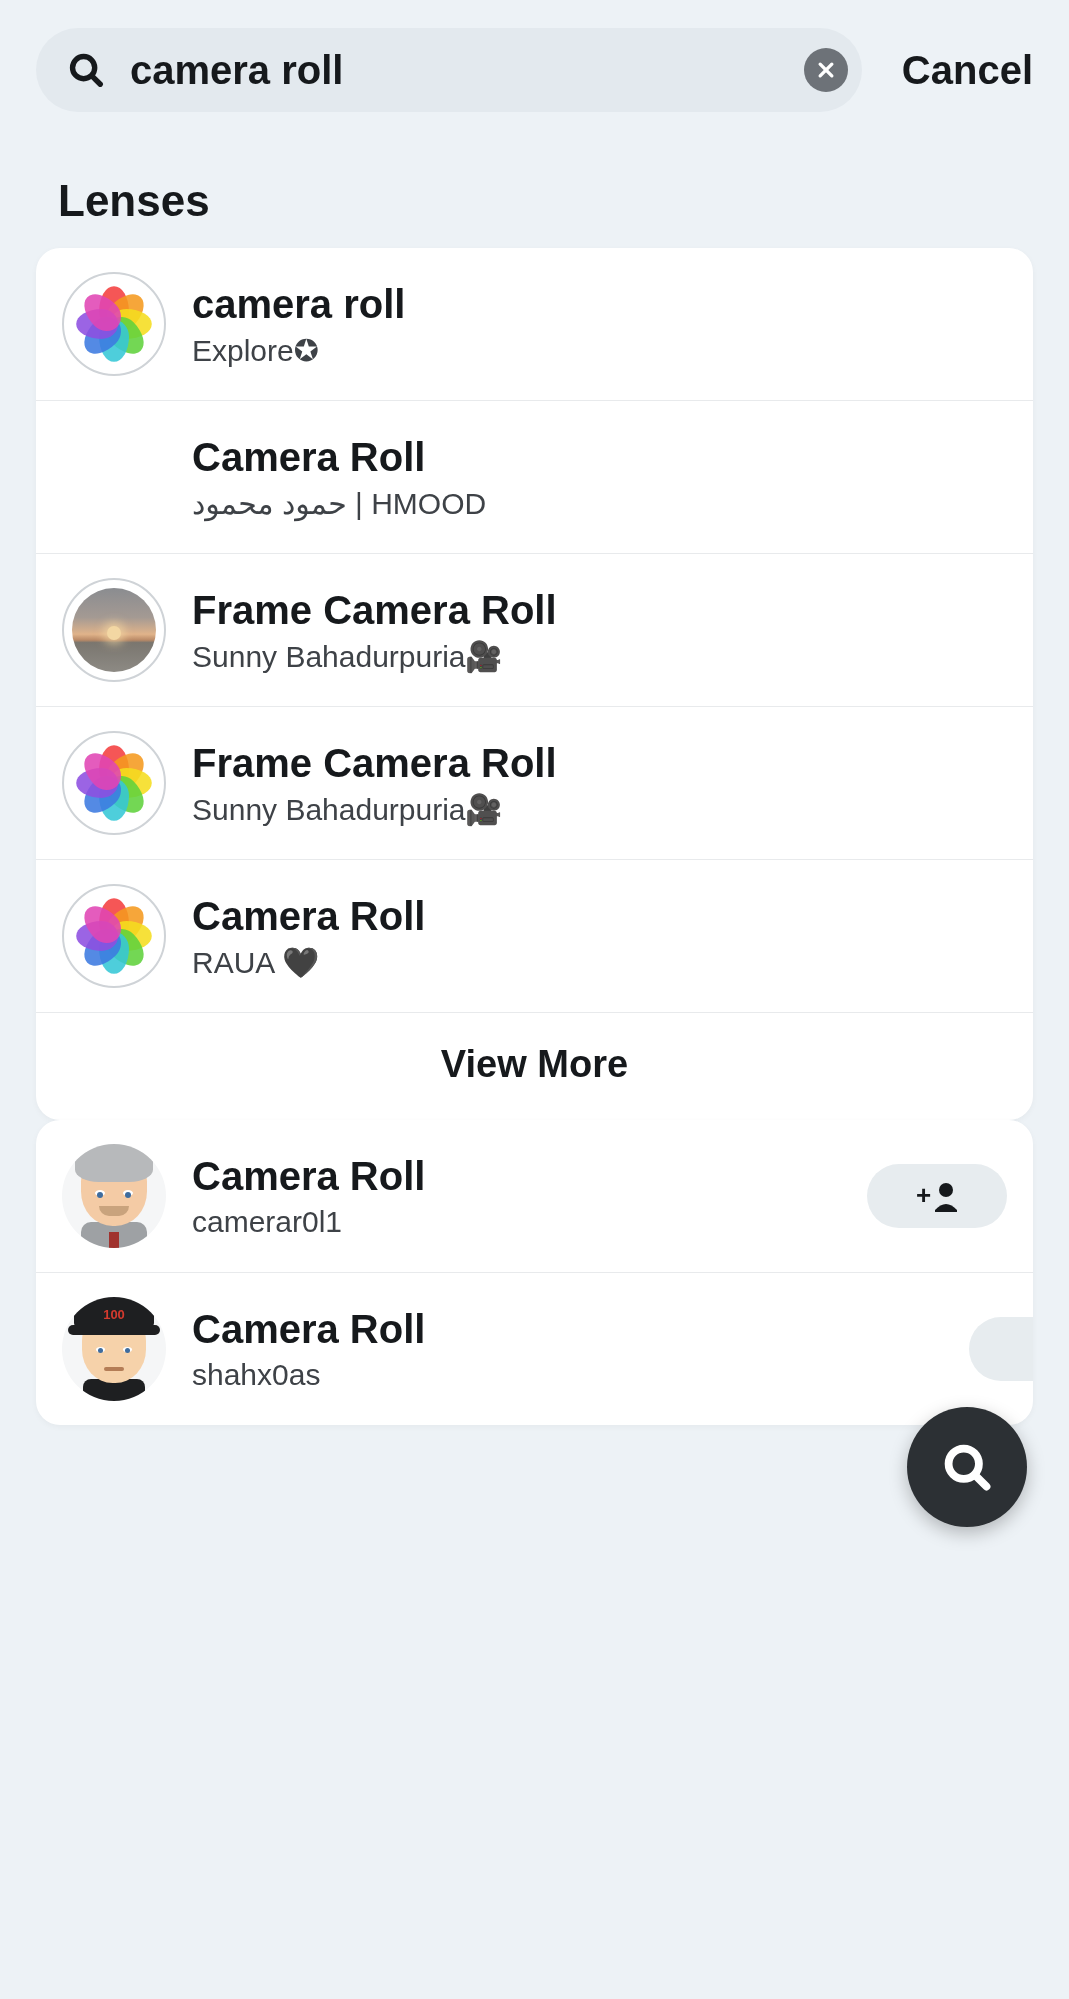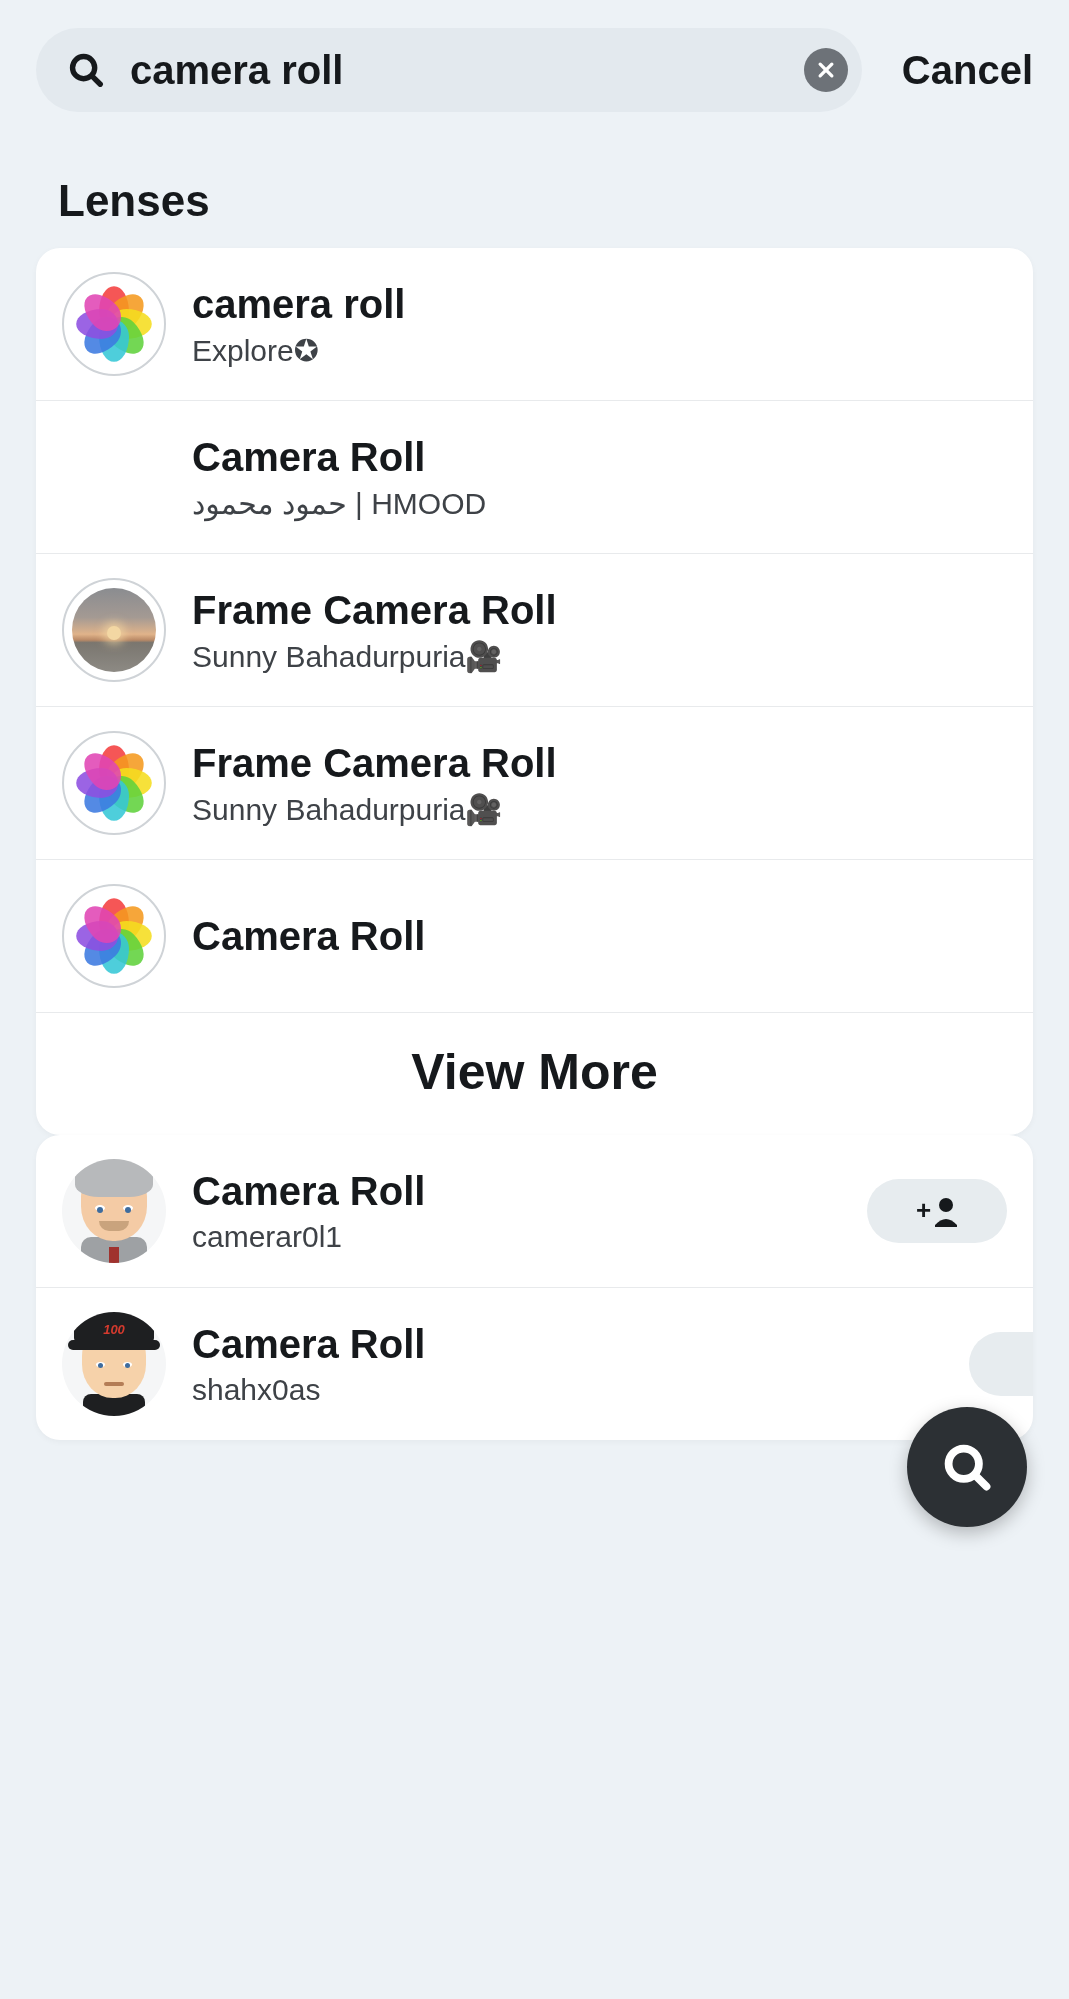--- a/index.html
+++ b/index.html
@@ -114,21 +114,21 @@
   }
   .row-sub {
     font-size: 30px;
     color: #3e4247;
     margin-top: 6px;
   }
 
   .view-more {
     text-align: center;
     padding: 30px 0 34px;
-    font-size: 50px;
+    font-size: 38px;
     font-weight: 700;
     color: #16191c;
   }
 
   .add-pill {
     background: #e7ecef;
     border-radius: 40px;
     width: 140px;
     height: 64px;
     display: flex; align-items: center; justify-content: center;
@@ -221,21 +221,20 @@
     background: #f5f6f7;
     display: flex; align-items: flex-end; justify-content: center;
     overflow: hidden;
   }
   .cap-head {
     width: 64px; height: 70px;
     background: #f6d2aa;
     border-radius: 40% 40% 48% 48%;
     position: relative;
     margin-bottom: 6px;
-    font-style: italic;
   }
   .cap-hat {
     position: absolute;
     top: -22px; left: -8px; right: -8px;
     height: 40px;
     background: #1e1f21;
     border-radius: 50% 50% 20% 20%;
   }
   .cap-brim {
     position: absolute;
@@ -370,20 +369,21 @@
           <div class="petal" style="background:#60d13c;transform:translate(-50%,-90%) rotate(135deg)"></div>
           <div class="petal" style="background:#35c7d6;transform:translate(-50%,-90%) rotate(180deg)"></div>
           <div class="petal" style="background:#3c7ae0;transform:translate(-50%,-90%) rotate(225deg)"></div>
           <div class="petal" style="background:#8d4fe0;transform:translate(-50%,-90%) rotate(270deg)"></div>
           <div class="petal" style="background:#e046b4;transform:translate(-50%,-90%) rotate(315deg)"></div>
         </div>
           </div>
       </div>
       <div class="row-body">
         <div class="row-title">Camera Roll</div>
+        <div class="row-sub">RAUA 🖤</div>
       </div>
     </div>
 
     <div class="view-more">View More</div>
   </div>
 </div>
 
 <div class="section">
 
   <div class="card">

